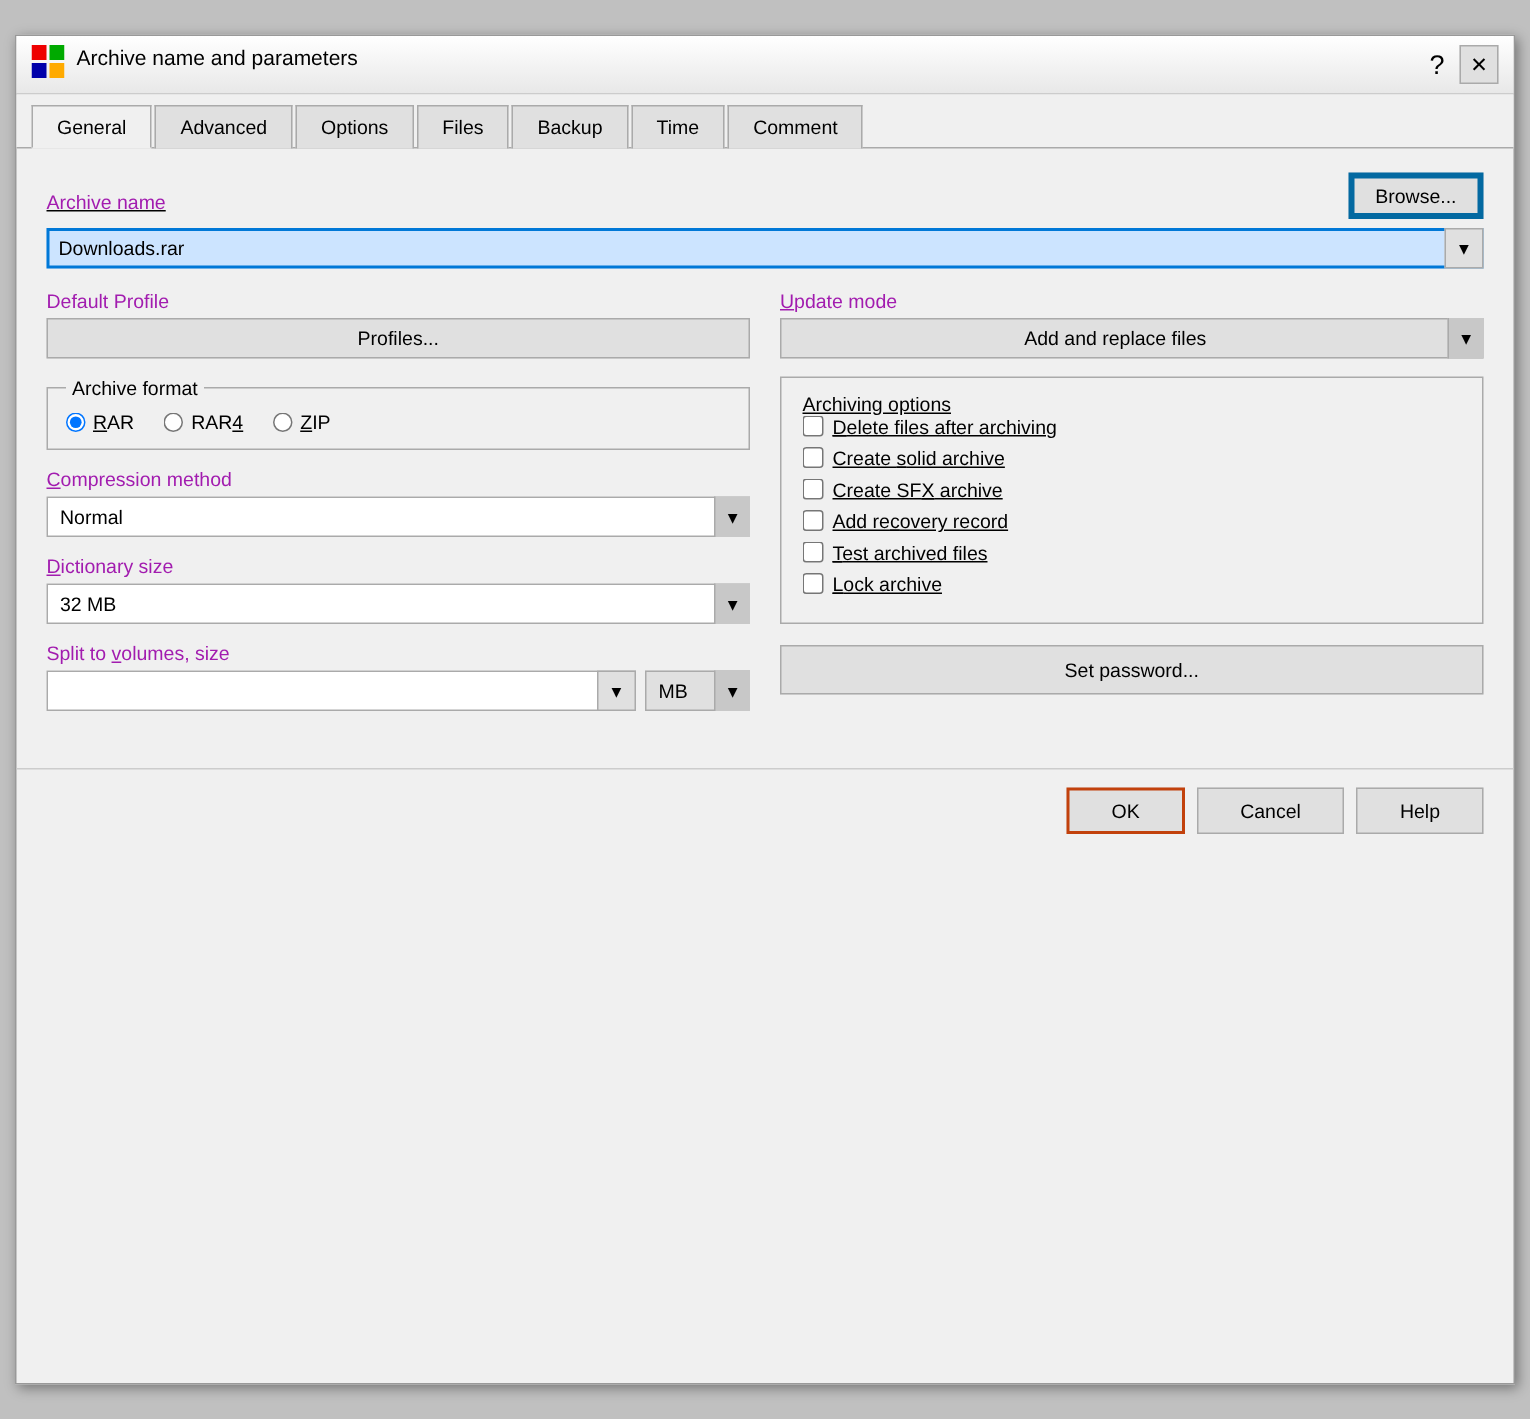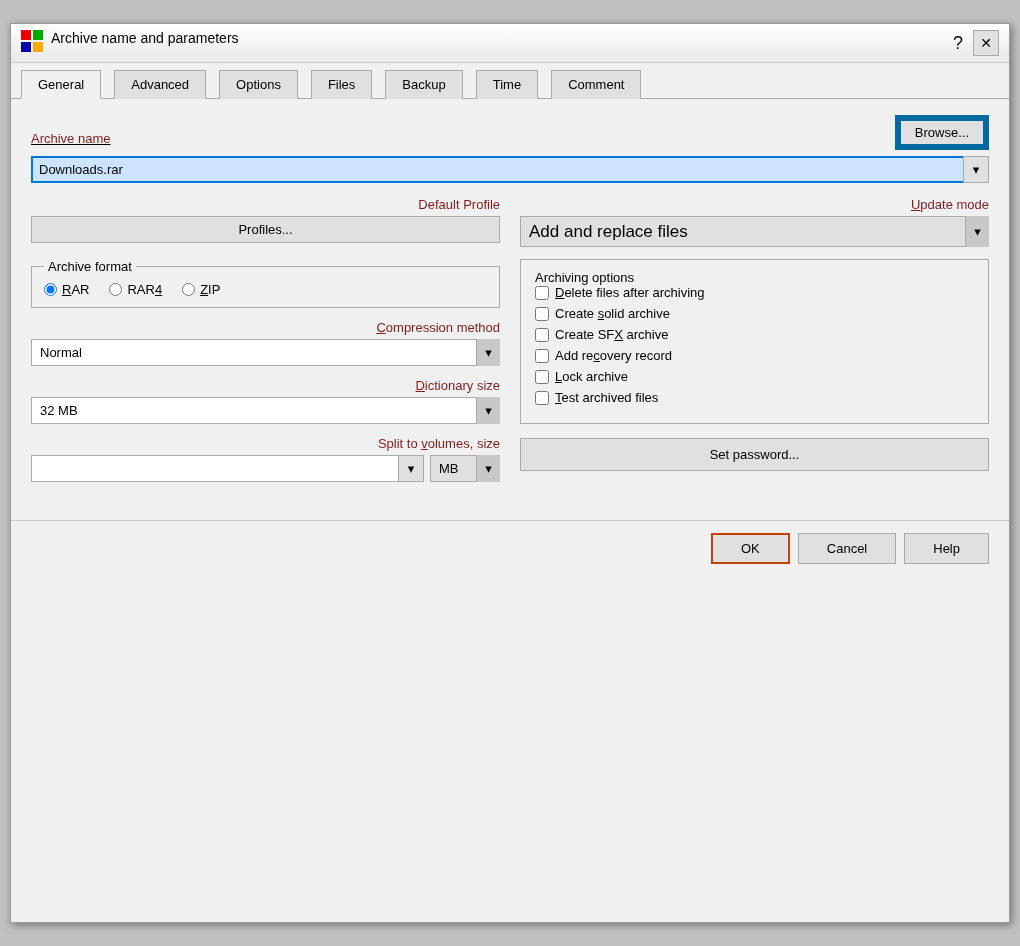--- a/index.html
+++ b/index.html
@@ -62,21 +62,20 @@
       border: none;
       font-size: 18px;
       cursor: pointer;
       padding: 0 6px;
     }
     .tabs-bar {
       display: flex;
       padding: 6px 10px 0 10px;
       background: #f0f0f0;
       border-bottom: 1px solid #aaa;
-      gap: 11px;
     }
     .tab {
       padding: 6px 16px;
       border: 1px solid #aaa;
       border-bottom: none;
       background: #e0e0e0;
       cursor: pointer;
       margin-right: 2px;
       font-size: 13px;
       position: relative;
@@ -85,35 +84,34 @@
     .tab.active {
       background: #f0f0f0;
       border-bottom: 1px solid #f0f0f0;
       z-index: 1;
     }
     .dialog-body {
       padding: 16px 20px 14px 20px;
     }
     .label {
       font-size: 13px;
-      color: #7f1d1d;
+      color: #a21caf;
       margin-bottom: 4px;
       display: block;
-      text-align: right;
     }
     .archive-name-row {
       display: flex;
       justify-content: space-between;
       align-items: flex-end;
       margin-bottom: 6px;
     }
     .browse-btn {
       padding: 4px 14px;
       background: #e0e0e0;
-      border: 6px solid #0369a1;
+      border: 4px solid #0369a1;
       cursor: pointer;
       font-size: 13px;
       text-align: center;
     }
     .archive-name-input-wrap {
       position: relative;
       width: 100%;
       margin-bottom: 14px;
     }
     .archive-name-input {
@@ -155,22 +153,23 @@
     }
     .update-mode-select-wrap {
       position: relative;
     }
     .update-mode-select {
       width: 100%;
       padding: 5px 30px 5px 8px;
       background: #e0e0e0;
       border: 1px solid #aaa;
       appearance: none;
-      font-size: 17px;
-      cursor: pointer;
+      font-size: 13px;
+      cursor: pointer;
+      text-align: center;
     }
     .select-arrow {
       position: absolute;
       right: 0;
       top: 0;
       bottom: 0;
       width: 24px;
       background: #c8c8c8;
       border-left: 1px solid #aaa;
       display: flex;
@@ -185,28 +184,28 @@
     .radio-label {
       display: flex;
       align-items: center;
       gap: 5px;
       cursor: pointer;
       font-size: 13px;
     }
     .archiving-options-box {
       border: 1px solid #aaa;
       padding: 10px 14px 12px 14px;
+      text-decoration: underline;
     }
     .archiving-options-title {
       font-size: 13px;
       margin-bottom: 8px;
     }
     .check-label {
       display: flex;
-      align-items: center;
       gap: 6px;
       margin-bottom: 6px;
       cursor: pointer;
       font-size: 13px;
     }
     .check-label input[type=checkbox] {
       width: 14px;
       height: 14px;
     }
     .compression-section, .dict-section, .split-section {
@@ -456,25 +455,25 @@
           <label class="check-label">
             <input type="checkbox" style="">
             <span>Create SF<span style="text-decoration:underline;">X</span> archive</span>
           </label>
           <label class="check-label">
             <input type="checkbox" style="">
             <span>Add re<span style="text-decoration:underline;">c</span>overy record</span>
           </label>
           <label class="check-label">
             <input type="checkbox" style="">
+            <span><span style="text-decoration:underline;">T</span>est archived files</span>
+          </label>
+          <label class="check-label">
+            <input type="checkbox" style="">
             <span><span style="text-decoration:underline;">L</span>ock archive</span>
-          </label>
-          <label class="check-label">
-            <input type="checkbox" style="">
-            <span><span style="text-decoration:underline;">T</span>est archived files</span>
           </label>
         </div>
 
         <div style="margin-top: 14px;">
           <button class="set-password-btn">Set password...</button>
         </div>
       </div>
     </div>
 
   </div>

